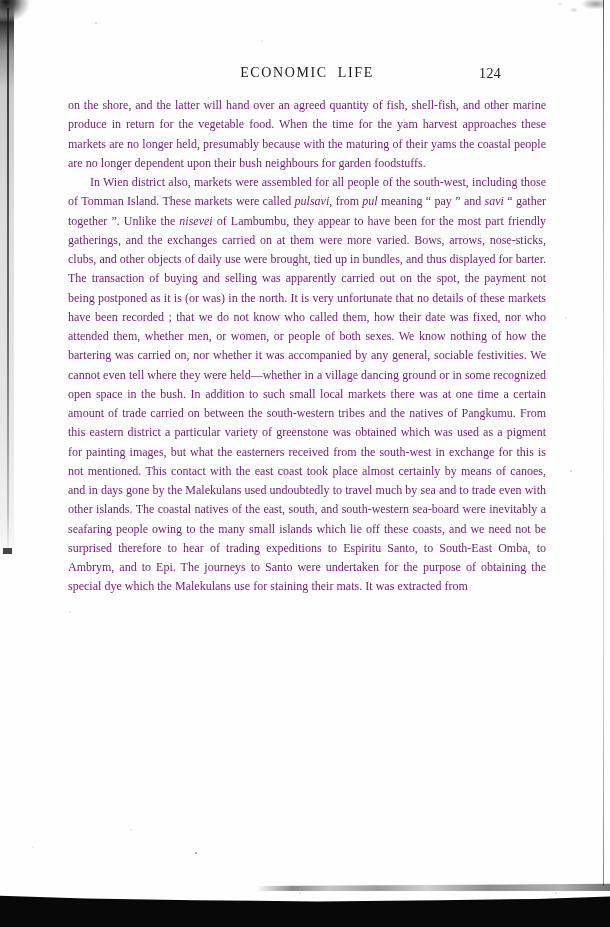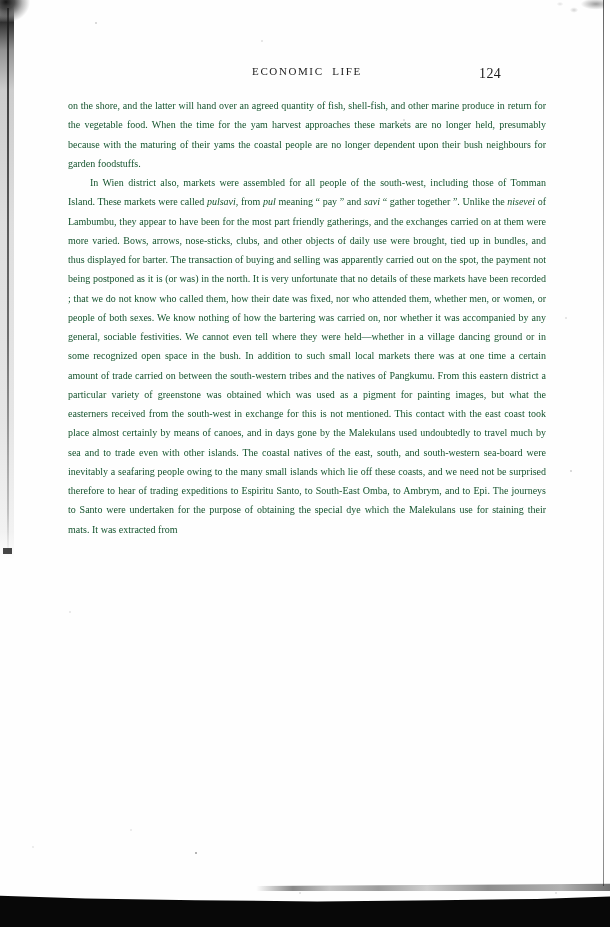--- a/index.html
+++ b/index.html
@@ -164,42 +164,42 @@
   .running-head {
     position: relative;
     height: 30px;
   }
   .head-title {
     position: absolute;
     left: 0;
     right: 0;
     top: 5px;
     text-align: center;
-    font-size: 11px;
+    font-size: 14px;
     letter-spacing: 1.6px;
     color: #1b1b1b;
     white-space: pre;
   }
   .folio {
     position: absolute;
     right: 45px;
     top: 6px;
     font-size: 14px;
     color: #1b1b1b;
     letter-spacing: 0.3px;
   }
 
   .body {
     margin-top: 6px;
   }
   .body p {
     margin: 0;
-    font-size: 10px;
+    font-size: 12px;
     line-height: 19.25px;
-    color: #14532d;
+    color: #701a75;
     text-align: justify;
     text-justify: inter-word;
     -webkit-hyphens: none;
     hyphens: none;
     word-spacing: 0.1px;
   }
   .body p.indent {
     text-indent: 22px;
   }
   .body i {

